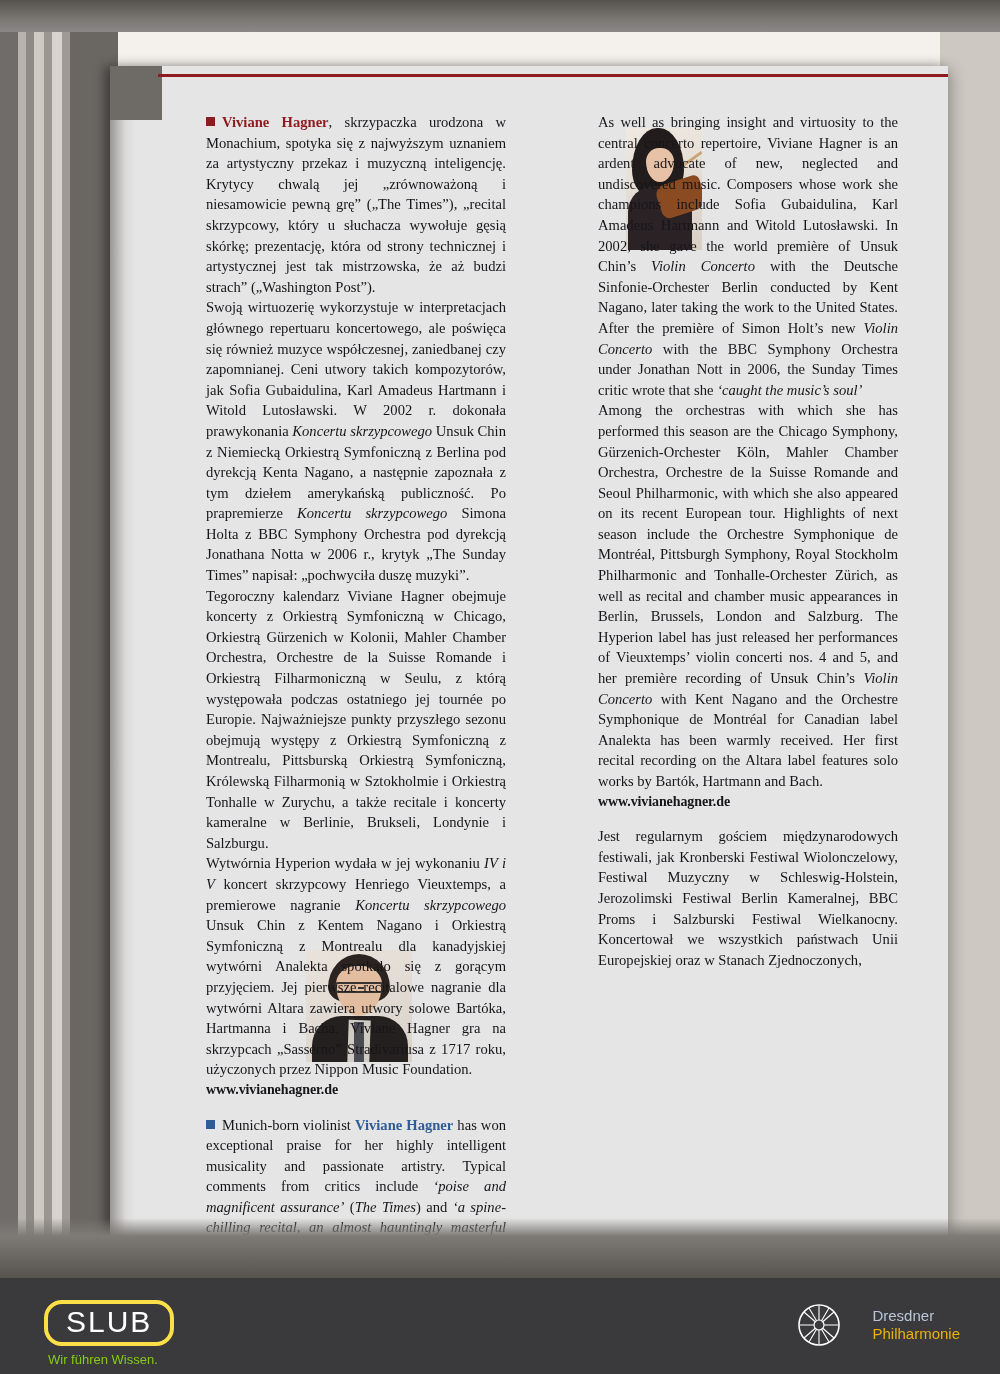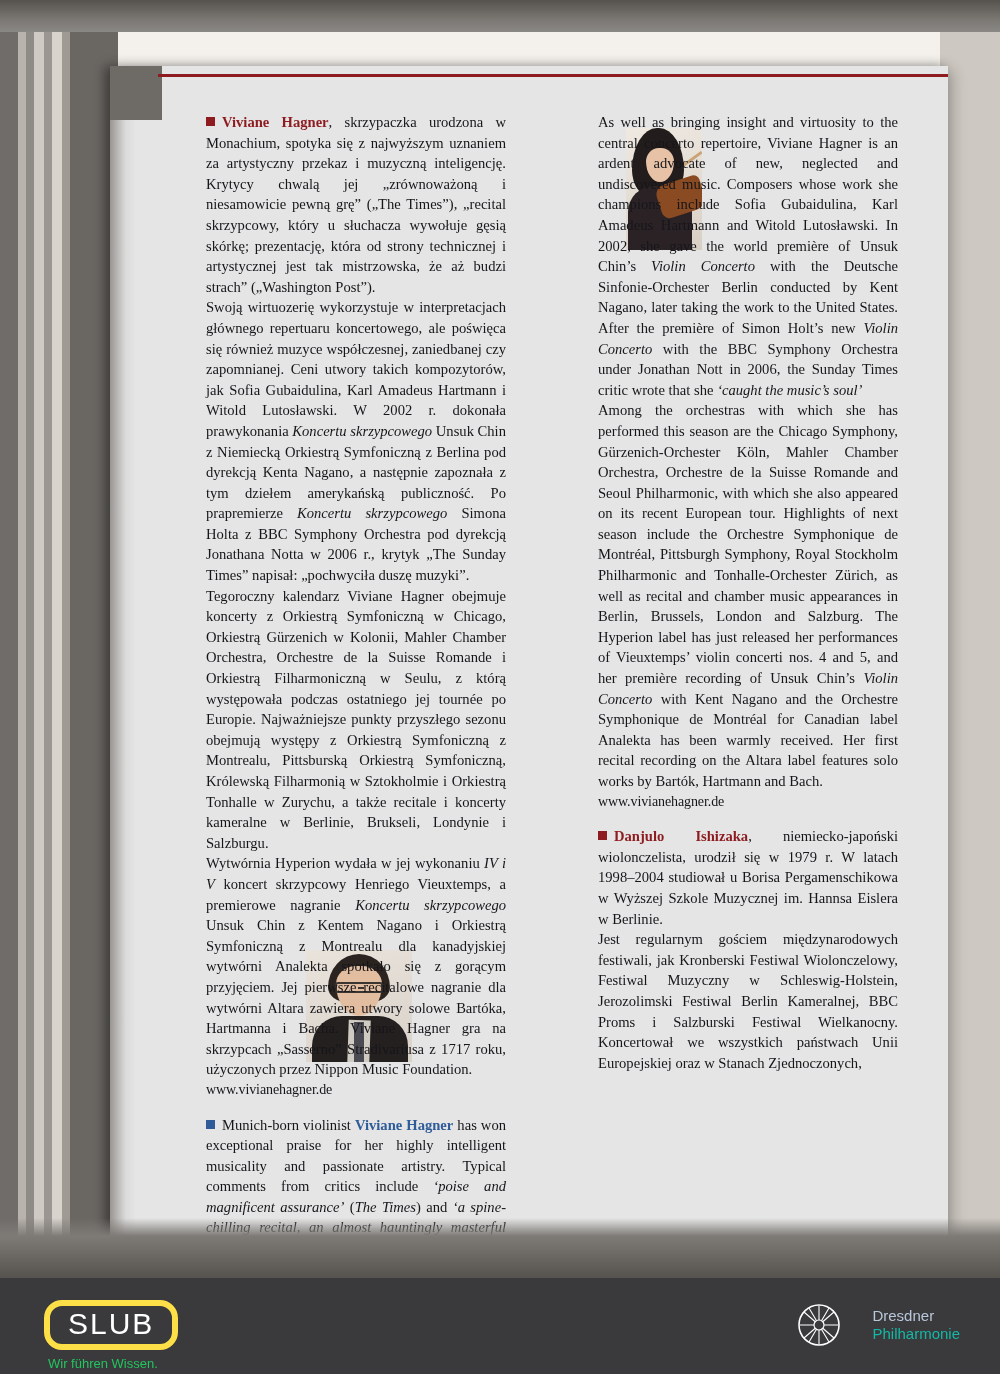--- a/index.html
+++ b/index.html
@@ -87,21 +87,21 @@
     display: inline-block;
     width: 9px; height: 9px;
     background: #8d1b1f;
     margin-right: 7px;
     position: relative;
     top: -1px;
   }
   .sq.blue { background: #2f5c99; }
   .namered { color: #8d1b1f; font-weight: bold; }
   .nameblue { color: #2f5c99; font-weight: bold; }
-  .www { font-weight: normal; font-size: 14px; letter-spacing: -0.1px; }
+  .www { font-weight: bold; font-size: 14px; letter-spacing: -0.1px; }
   .gap { height: 14px; }
   
   .photo {
     position: absolute;
     background: #2a2a30;
     overflow: hidden;
   }
   .photo-violin {
     left: 516px; top: 62px; width: 76px; height: 122px;
     background: linear-gradient(160deg,#efe9e2 0%, #e6dfd6 40%, #d8cfc4 100%);
@@ -174,36 +174,36 @@
     height: 96px;
     background: #3a3a3c;
     color: #ffffff;
   }
   .slub {
     position: absolute; left: 44px; top: 22px;
     font-family: "Liberation Sans", sans-serif;
   }
   .slub-logo {
     font-size: 30px; letter-spacing: 2px; font-weight: normal;
-    border: 6px solid #fde047; border-radius: 18px;
+    border: 4px solid #fde047; border-radius: 18px;
     padding: 1px 18px 3px 18px; display: inline-block;
     color: #fff;
   }
   .slub-tag {
-    font-size: 13px; margin-top: 6px; color: #22c55e; padding-left: 4px;
+    font-size: 13px; margin-top: 6px; color: #84cc16; padding-left: 4px;
   }
   .dp {
     position: absolute; right: 40px; top: 26px;
     display: flex; align-items: center; gap: 32px;
     font-family: "Liberation Sans", sans-serif;
   }
   .dp-mark { width: 42px; height: 42px; }
   .dp-text { line-height: 18px; font-size: 15px; }
   .dp-text .l1 { color: #b9c7da; }
-  .dp-text .l2 { color: #14b8a6; }
+  .dp-text .l2 { color: #eab308; }
 </style>
 </head>
 <body>
 
 <div class="page">
   <div class="scan-bg"></div>
   <div class="scan-top-shadow"></div>
 
   <div class="sheet">
     <div class="sheet-inner-shadow"></div>
@@ -249,23 +249,20 @@
 
     <div class="col col-right">
       <p>
         <span>As well as bringing insight and virtuosity to the central concerto repertoire, Viviane Hagner is an ardent advocate of new, neglected and undiscovered music. Composers whose work she champions include Sofia Gubaidulina, Karl Amadeus Hartmann and Witold Lutosławski. In 2002, she gave the world première of Unsuk Chin’s </span><em>Violin Concerto</em><span> with the Deutsche Sinfonie-Orchester Berlin conducted by Kent Nagano, later taking the work to the United States. After the première of Simon Holt’s new </span><em>Violin Concerto</em><span> with the BBC Symphony Orchestra under Jonathan Nott in 2006, the Sunday Times critic wrote that she </span><em>‘caught the music’s soul’</em>
       </p>
       <p>
         <span>Among the orchestras with which she has performed this season are the Chicago Symphony, Gürzenich-Orchester Köln, Mahler Chamber Orchestra, Orchestre de la Suisse Romande and Seoul Philharmonic, with which she also appeared on its recent European tour. Highlights of next season include the Orchestre Symphonique de Montréal, Pittsburgh Symphony, Royal Stockholm Philharmonic and Tonhalle-Orchester Zürich, as well as recital and chamber music appearances in Berlin, Brussels, London and Salzburg. The Hyperion label has just released her performances of Vieuxtemps’ violin concerti nos. 4 and 5, and her première recording of Unsuk Chin’s </span><em>Violin Concerto</em><span> with Kent Nagano and the Orchestre Symphonique de Montréal for Canadian label Analekta has been warmly received. Her first recital recording on the Altara label features solo works by Bartók, Hartmann and Bach.</span>
       </p>
       <p class="www">www.vivianehagner.de</p>
       <div class="gap"></div>
-      <p>
-        <span class="sq"></span><span class="namered">Danjulo Ishizaka</span><span>, niemiecko-japoński wiolonczelista, urodził się w 1979 r. W latach 1998–2004 studiował u Borisa Pergamenschikowa w Wyższej Szkole Muzycznej im. Hannsa Eislera w Berlinie.</span>
-      </p>
       <p>
         <span>Jest regularnym gościem międzynarodowych festiwali, jak Kronberski Festiwal Wiolonczelowy, Festiwal Muzyczny w Schleswig-Holstein, Jerozolimski Festiwal Berlin Kameralnej, BBC Proms i Salzburski Festiwal Wielkanocny. Koncertował we wszystkich państwach Unii Europejskiej oraz w Stanach Zjednoczonych,</span>
       </p>
     </div>
 
     <div class="pagenum">104</div>
   </div>
 
   <div class="scan-bottom-shadow"></div>
 

